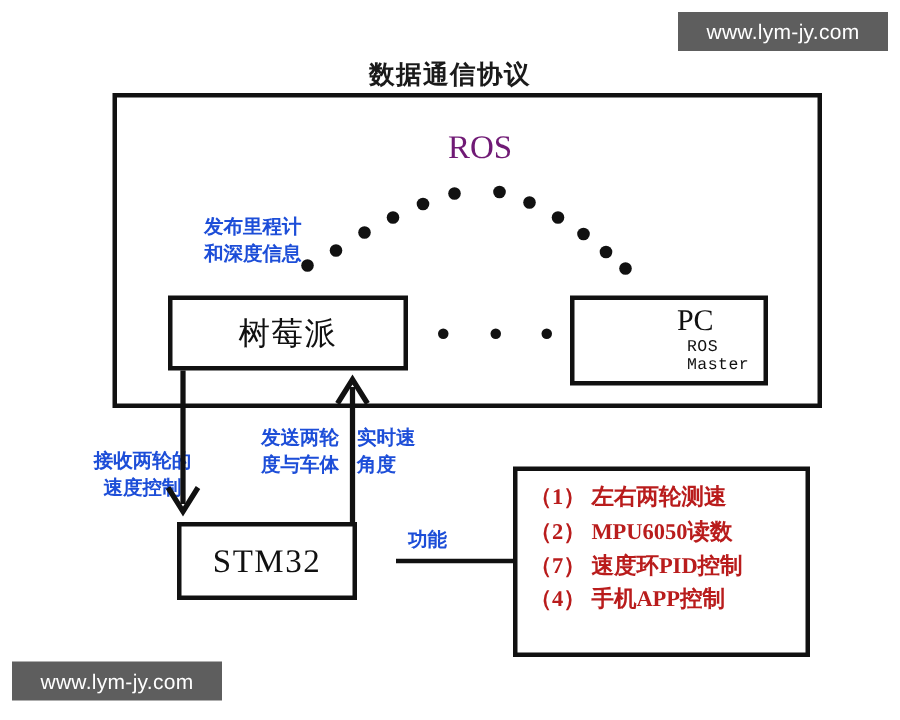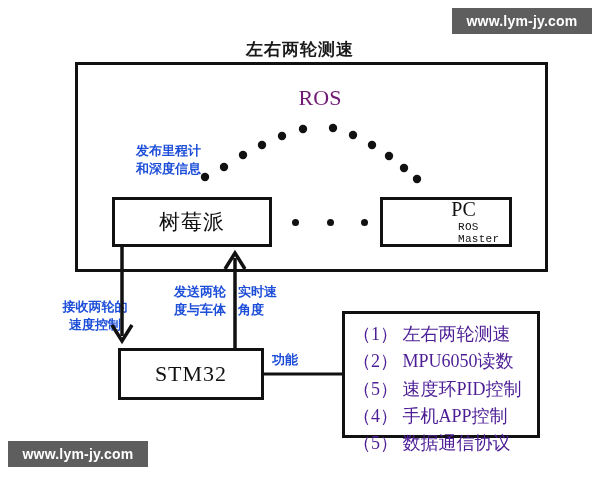--- a/index.html
+++ b/index.html
@@ -21,21 +21,20 @@
     position: absolute;
     background: #5e5e5e;
     color: #ffffff;
     font-family: "Liberation Sans", "DejaVu Sans", sans-serif;
     font-size: 14px;
     letter-spacing: 0.2px;
     display: flex;
     align-items: center;
     justify-content: center;
     white-space: nowrap;
-    font-weight: bold;
   }
   #wm-top { left: 452px; top: 8px; width: 140px; height: 26px; }
   #wm-bottom { left: 8px; top: 441px; width: 140px; height: 26px; }
 
   
   #title {
     position: absolute;
     left: 0; top: 38px;
     width: 600px;
     text-align: center;
@@ -98,48 +97,48 @@
     box-sizing: border-box;
     background: #ffffff;
     display: flex;
     flex-direction: column;
     align-items: center;
     justify-content: center;
   }
   #box-rpi { left: 112px; top: 197px; width: 160px; height: 50px; }
   #rpi-label { font-size: 21px; color: #111111; letter-spacing: 1px; }
 
-  #box-pc { left: 380px; top: 197px; width: 132px; height: 50px; padding-left: 35px; }
+  #box-pc { left: 380px; top: 197px; width: 132px; height: 60px; padding-left: 35px; }
   #pc-label { font-size: 20px; color: #111111; line-height: 1.05; }
   #pc-sub {
     font-family: "Liberation Mono", "DejaVu Sans Mono", monospace;
     font-size: 11px;
     color: #111111;
     margin-top: 1px;
     letter-spacing: 0.3px;
     margin-left: 40px;
   }
 
-  #box-stm { left: 118px; top: 348px; width: 146px; height: 52px; }
+  #box-stm { left: 118px; top: 348px; width: 120px; height: 52px; }
   #stm-label { font-size: 22px; color: #111111; letter-spacing: 1px; }
 
   #box-funcs {
     position: absolute;
     left: 342px; top: 311px;
     width: 198px; height: 127px;
     border: 3px solid #111111;
     box-sizing: border-box;
     background: #ffffff;
     padding: 7px 4px 4px 8px;
   }
   .func-item {
     font-family: "Liberation Serif", "DejaVu Serif", serif;
-    font-weight: normal;
-    font-size: 18px;
-    color: #4c1d95;
+    font-weight: bold;
+    font-size: 15px;
+    color: #b91c1c;
     line-height: 1.52;
     white-space: nowrap;
   }
 
   
   #mid-dots {
     position: absolute;
     left: 292px; top: 214px;
     width: 76px; height: 16px;
     display: flex;
@@ -159,21 +158,21 @@
     left: 0; top: 0;
     width: 600px; height: 480px;
     pointer-events: none;
   }
 </style>
 </head>
 <body>
 
 <div id="canvas">
 
-  <div id="title">左右两轮测速</div>
+  <div id="title">数据通信协议</div>
 
   <div id="outer-box"></div>
 
   <div id="ros-label">ROS</div>
 
   <svg id="arc-dots" viewBox="0 0 230 70" xmlns="http://www.w3.org/2000/svg">
     <circle cx="10" cy="62" r="4.2" fill="#111111"></circle>
     <circle cx="29" cy="52" r="4.2" fill="#111111"></circle>
     <circle cx="48" cy="40" r="4.2" fill="#111111"></circle>
     <circle cx="67" cy="30" r="4.2" fill="#111111"></circle>
@@ -212,23 +211,22 @@
     <span id="pc-sub">ROS Master</span>
   </div>
 
   <div class="node-box" id="box-stm">
     <span id="stm-label">STM32</span>
   </div>
 
   <div id="box-funcs">
     <div class="func-item">（1） 左右两轮测速</div>
     <div class="func-item">（2） MPU6050读数</div>
-    <div class="func-item">（5） 速度环PID控制</div>
+    <div class="func-item">（7） 速度环PID控制</div>
     <div class="func-item">（4） 手机APP控制</div>
-    <div class="func-item">（5） 数据通信协议</div>
   </div>
 
   <svg id="connectors" viewBox="0 0 600 480" xmlns="http://www.w3.org/2000/svg">
 
     <line x1="122" y1="247" x2="122" y2="336" stroke="#111111" stroke-width="3.5"></line>
     <polyline points="112,325 122,341 132,325" fill="none" stroke="#111111" stroke-width="3.5" stroke-linejoin="miter"></polyline>
 
     <line x1="235" y1="348" x2="235" y2="258" stroke="#111111" stroke-width="3.5"></line>
     <polyline points="225,269 235,253 245,269" fill="none" stroke="#111111" stroke-width="3.5" stroke-linejoin="miter"></polyline>
 

